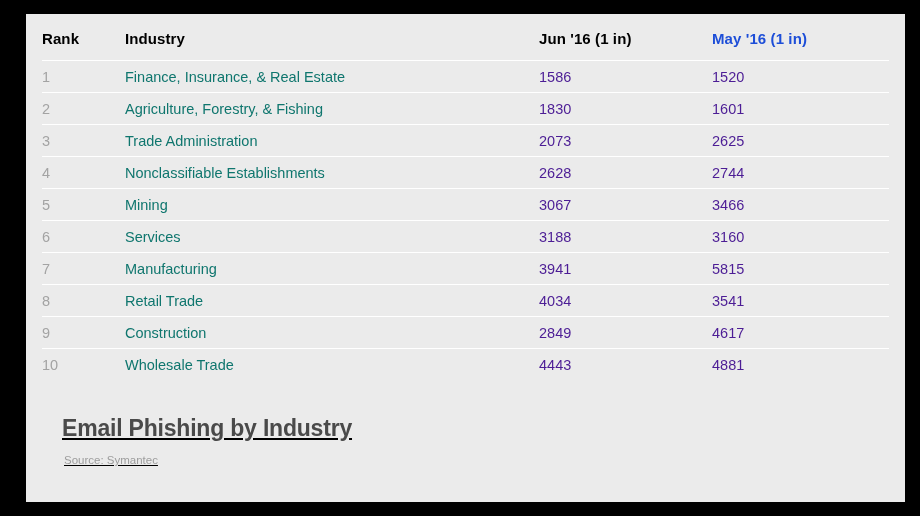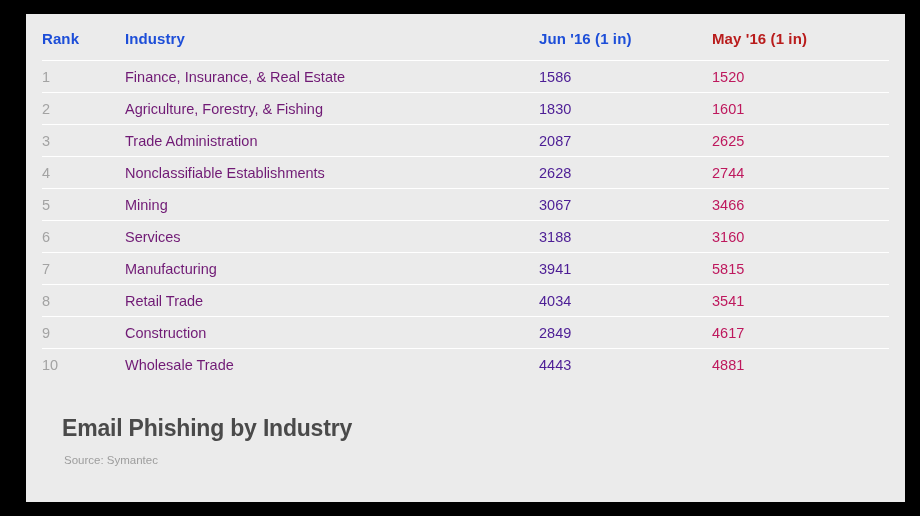--- a/index.html
+++ b/index.html
@@ -44,24 +44,24 @@
     font-size: 15px;
     font-weight: bold;
     padding: 0 0 13px 0;
     vertical-align: bottom;
     letter-spacing: 0.1px;
   }
 
   th.head-rank,
   th.head-industry,
   th.head-current {
+    color: #000000;
+  }
+  th.head-previous {
     color: #1d4ed8;
-  }
-  th.head-previous {
-    color: #b91c1c;
   }
 
   #stats-table thead tr {
     border-bottom: 1.5px solid #ffffff;
   }
 
   #stats-table tbody tr {
     border-bottom: 1.5px solid #ffffff;
   }
   #stats-table tbody tr:last-child {
@@ -72,34 +72,35 @@
     font-size: 14.5px;
     padding: 7.5px 0 7.5px 0;
     vertical-align: middle;
     line-height: 16px;
   }
 
   td.cell-rank {
     color: #a3a3a3;
   }
   td.cell-industry {
-    color: #701a75;
+    color: #0f766e;
   }
   td.cell-current {
     color: #4c1d95;
   }
   td.cell-previous {
-    color: #be185d;
+    color: #4c1d95;
   }
 
   #chart-caption {
     position: absolute;
     left: 36px;
     top: 401px;
     width: 800px;
+    text-decoration: underline;
   }
 
   #caption-title {
     font-size: 23px;
     font-weight: bold;
     color: #4a4a4a;
     letter-spacing: -0.2px;
     margin: 0;
   }
 
@@ -138,21 +139,21 @@
         </tr>
         <tr>
           <td class="cell-rank">2</td>
           <td class="cell-industry">Agriculture, Forestry, &amp; Fishing</td>
           <td class="cell-current">1830</td>
           <td class="cell-previous">1601</td>
         </tr>
         <tr>
           <td class="cell-rank">3</td>
           <td class="cell-industry">Trade Administration</td>
-          <td class="cell-current">2087</td>
+          <td class="cell-current">2073</td>
           <td class="cell-previous">2625</td>
         </tr>
         <tr>
           <td class="cell-rank">4</td>
           <td class="cell-industry">Nonclassifiable Establishments</td>
           <td class="cell-current">2628</td>
           <td class="cell-previous">2744</td>
         </tr>
         <tr>
           <td class="cell-rank">5</td>

